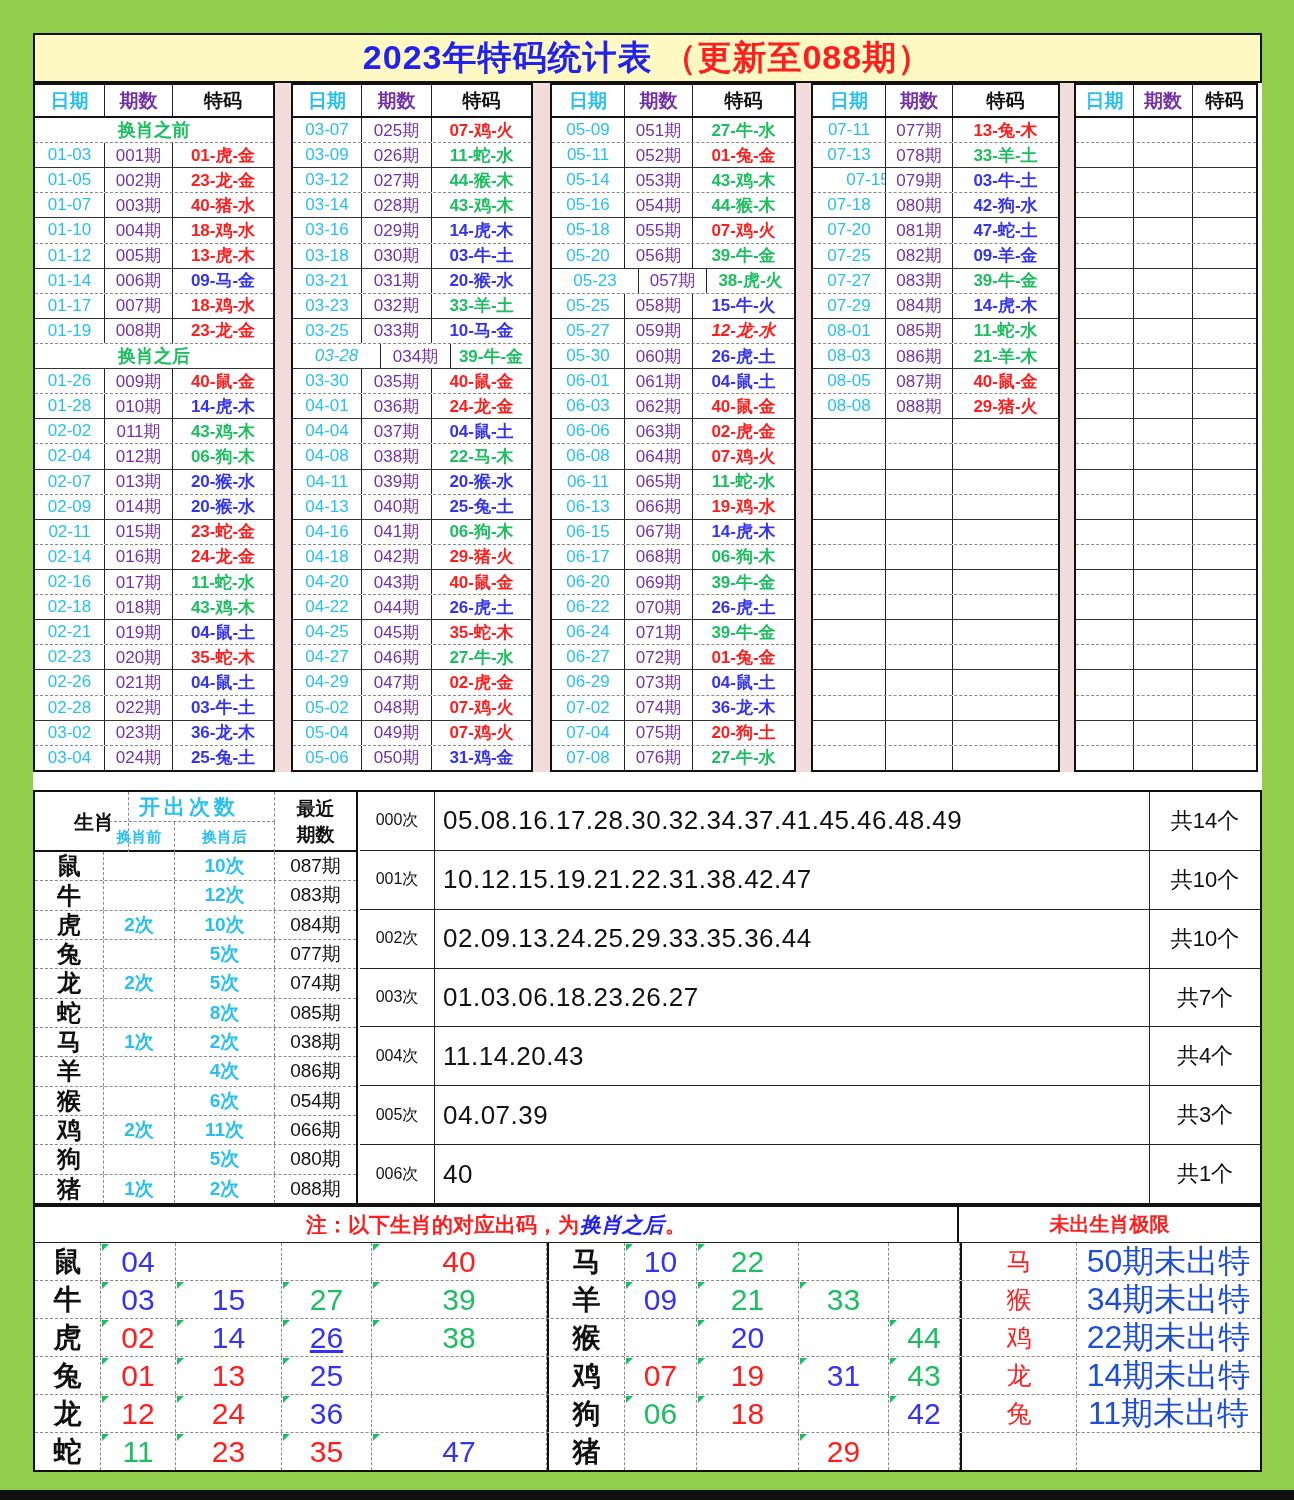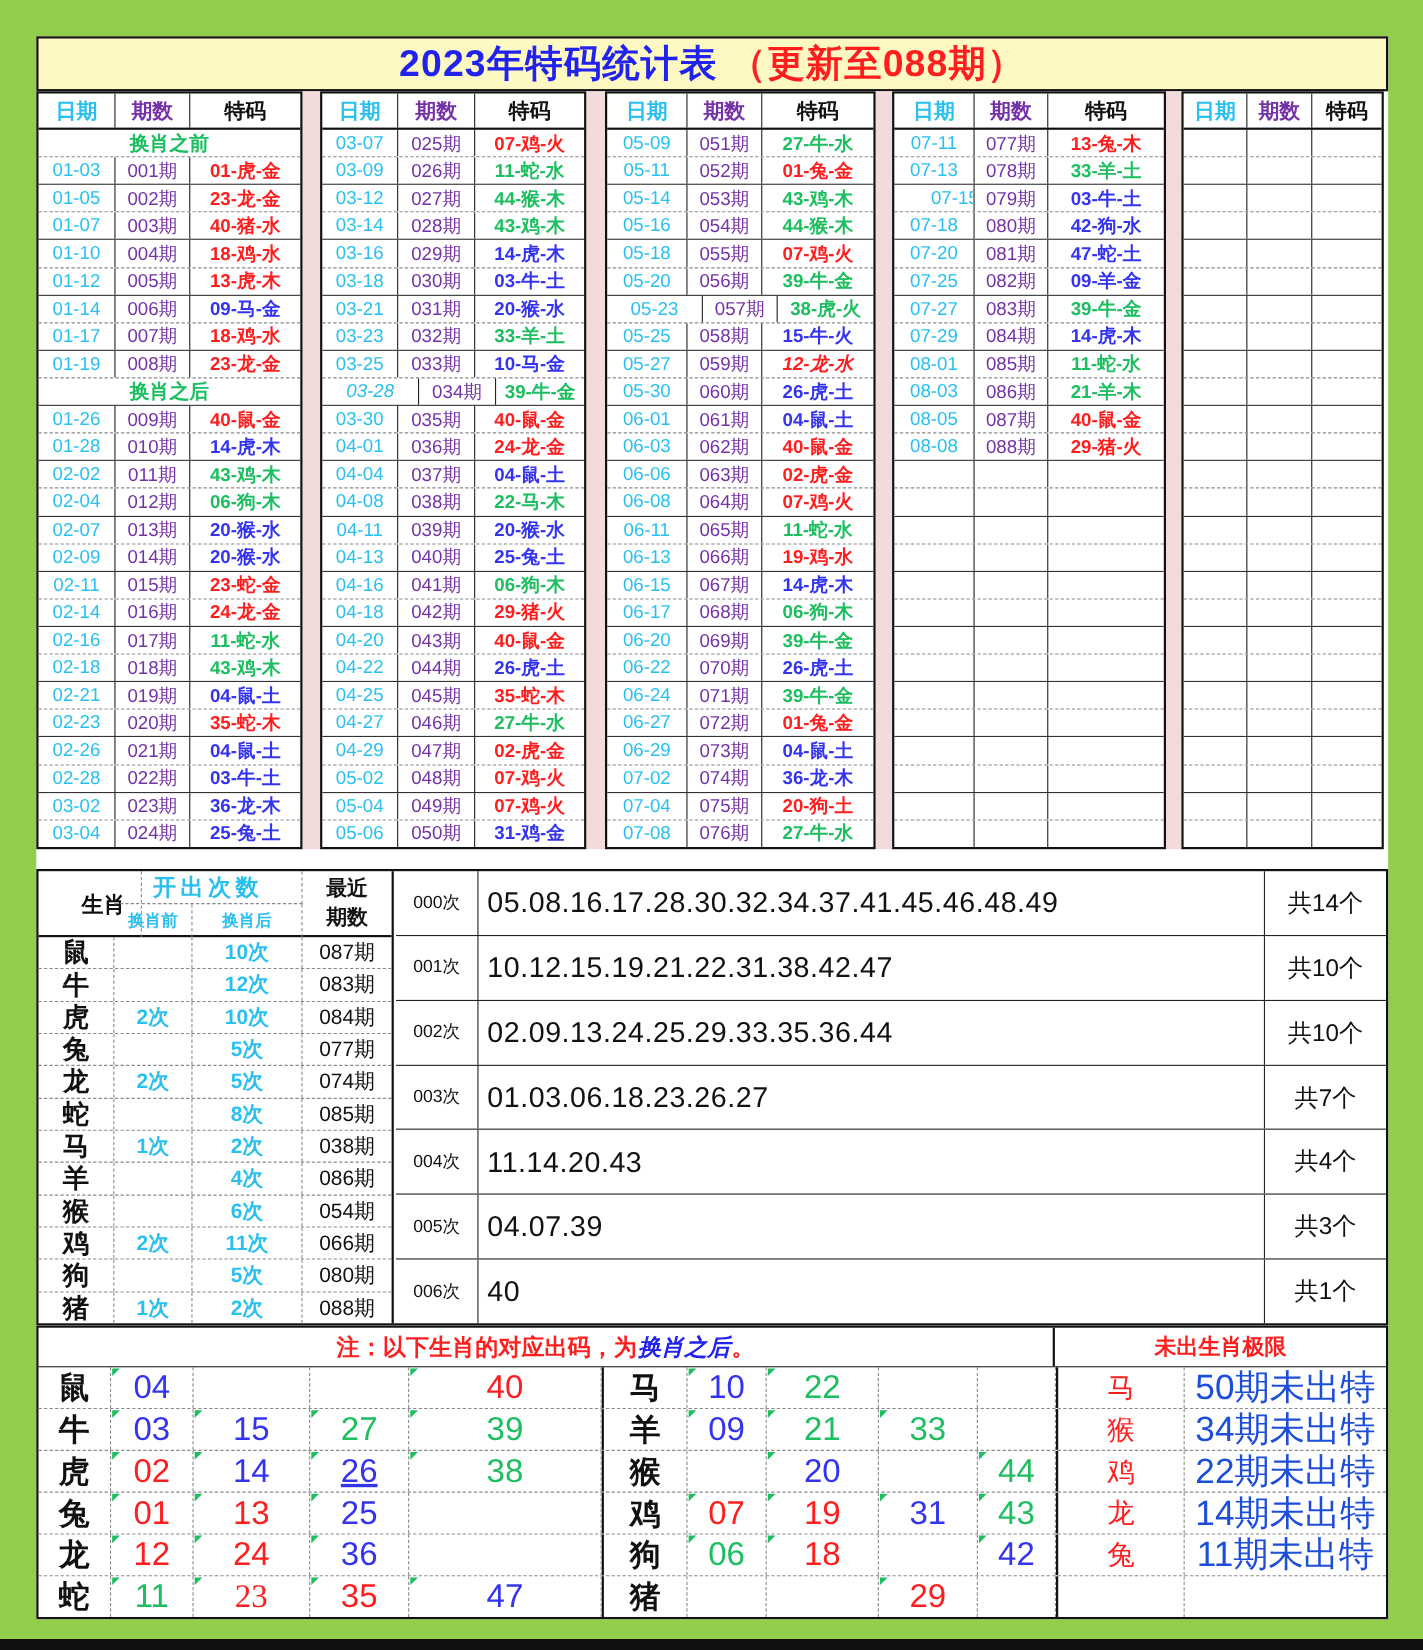--- a/index.html
+++ b/index.html
@@ -990,21 +990,21 @@
           <div class="cell bt-n dvr k-green tri" style="width: 72px;">06</div>
           <div class="cell bt-n dvr k-red tri" style="width: 102px;">18</div>
           <div class="cell bt-n dvr" style="width: 90px;"></div>
           <div class="cell bt-n dvr k-blue tri" style="width: 71px;">42</div>
           <div class="cell miss-z slv dvr" style="width: 117px; box-sizing: border-box;">兔</div>
           <div class="cell miss-t" style="flex: 1 1 0%;">11期未出特</div>
         </div>
         <div class="bt-row">
           <div class="cell bt-z dvr" style="width: 66px;">蛇</div>
           <div class="cell bt-n dvr k-green tri" style="width: 75px;">11</div>
-          <div class="cell bt-n dvr k-red tri" style="width: 106px; font-family: Liberation Serif, serif;">23</div>
+          <div class="cell bt-n dvr k-red tri" style="width: 106px;">23</div>
           <div class="cell bt-n dvr k-red tri" style="width: 90px;">35</div>
           <div class="cell bt-n dvr k-blue tri" style="width: 175px;">47</div>
           <div class="cell bt-z slv dvr" style="width: 78px; box-sizing: border-box;">猪</div>
           <div class="cell bt-n dvr" style="width: 72px;"></div>
           <div class="cell bt-n dvr" style="width: 102px;"></div>
           <div class="cell bt-n dvr k-red tri" style="width: 90px;">29</div>
           <div class="cell bt-n dvr" style="width: 71px;"></div>
           <div class="cell miss-z slv dvr" style="width: 117px; box-sizing: border-box;"></div>
           <div class="cell miss-t" style="flex: 1 1 0%;"></div>
         </div>

